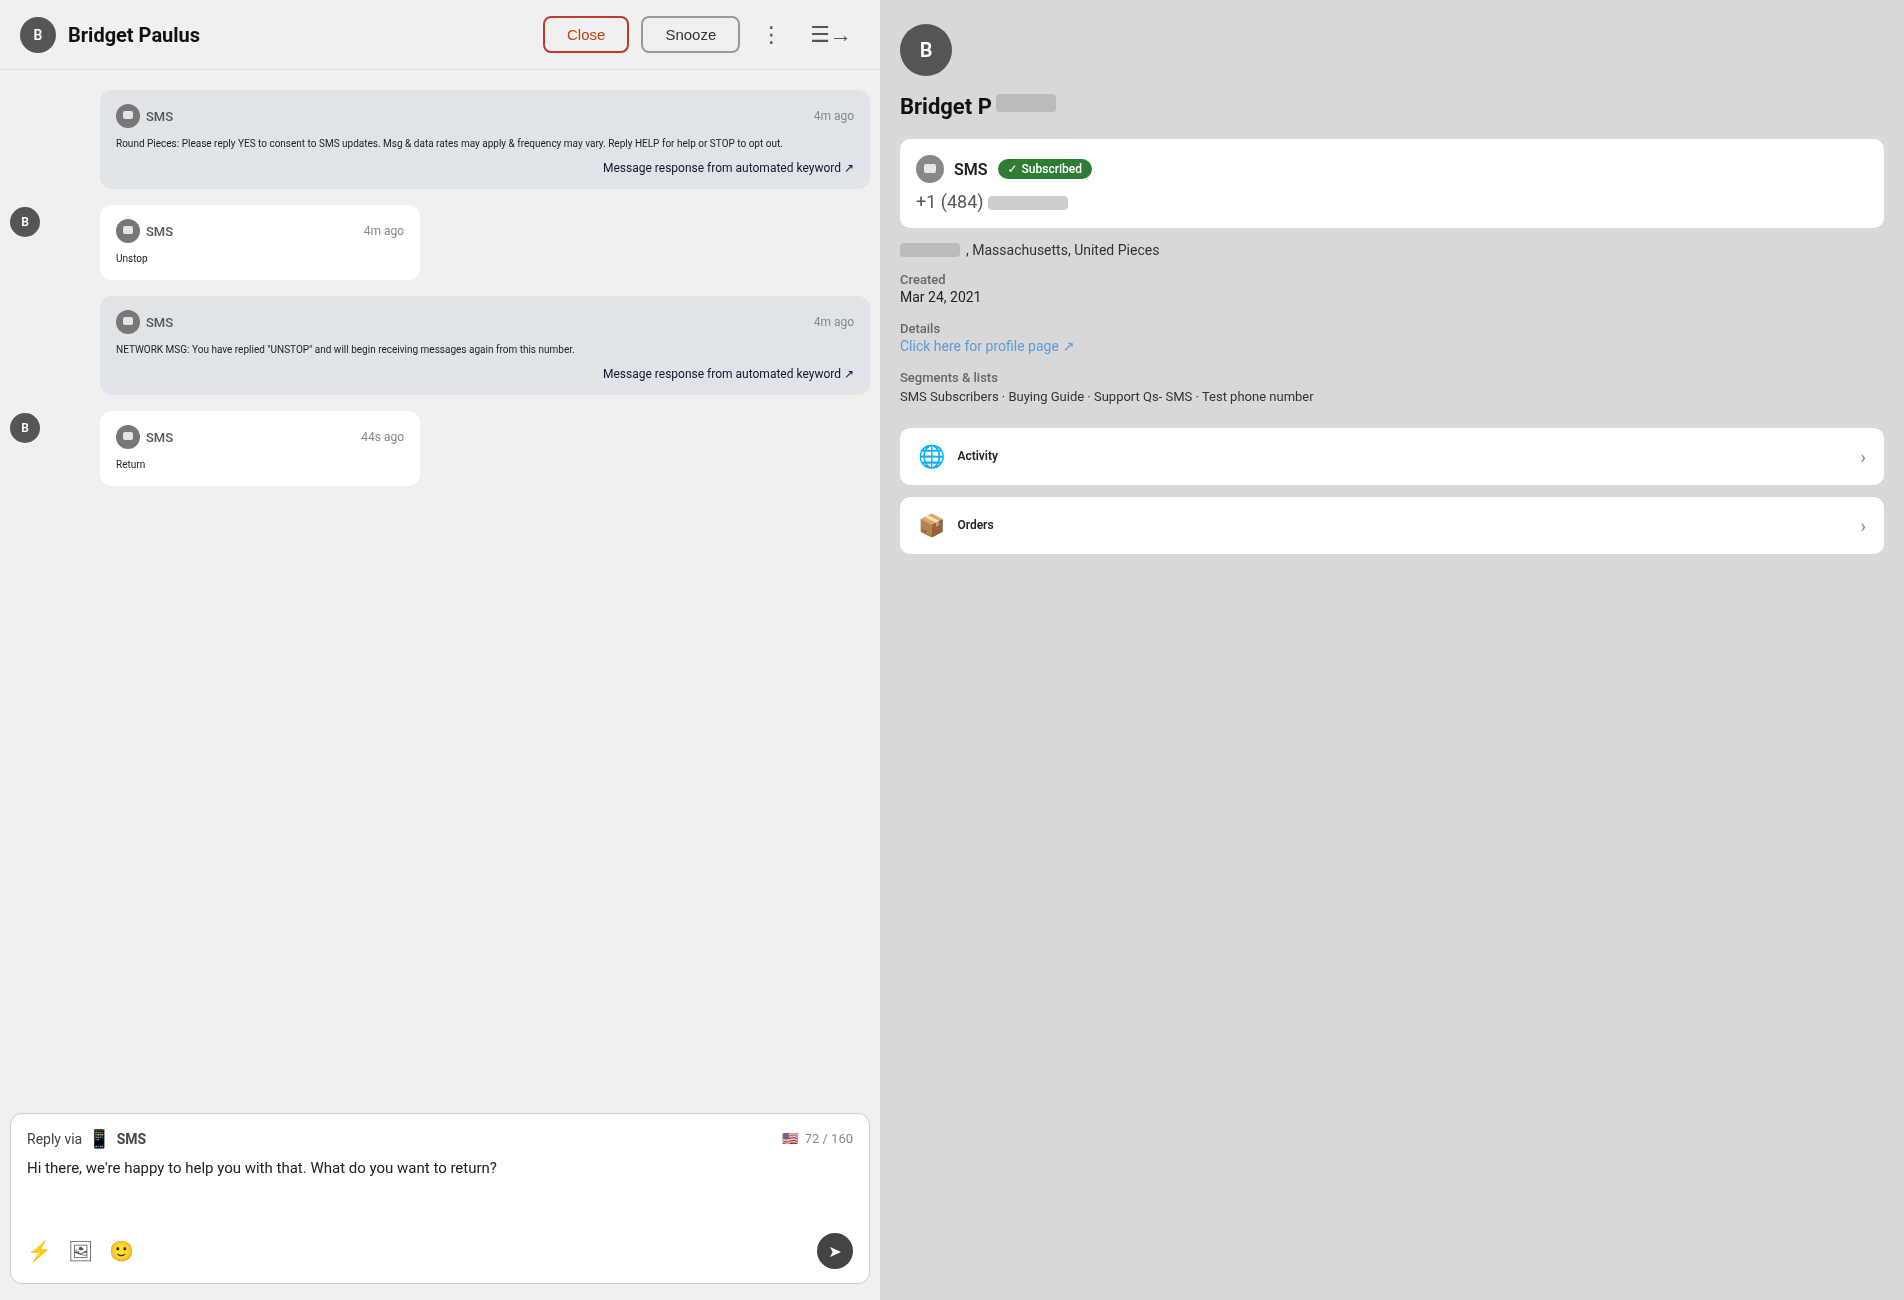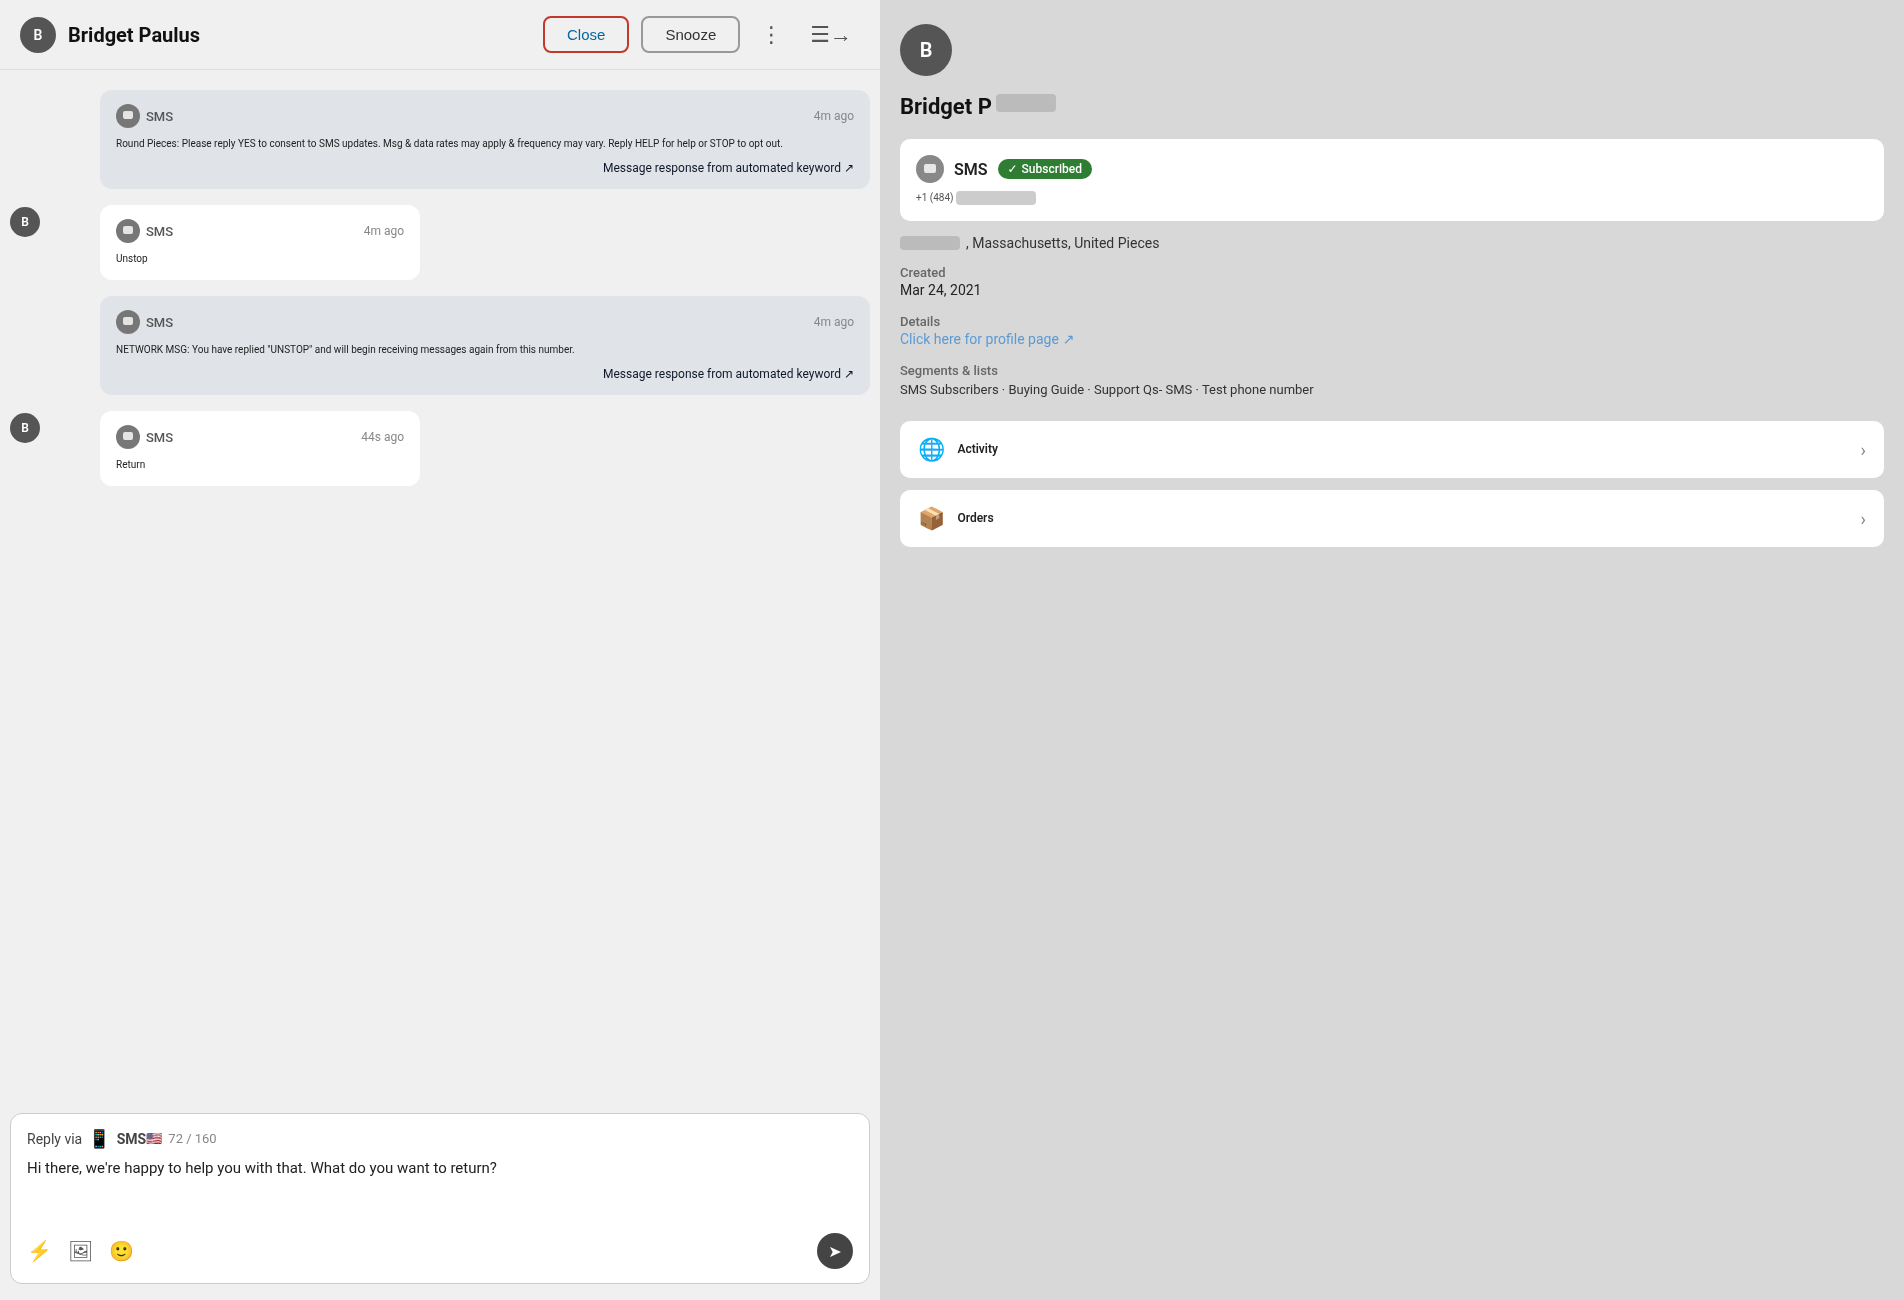--- a/index.html
+++ b/index.html
@@ -48,21 +48,21 @@
     .header-name {
       font-size: 20px;
       font-weight: 700;
       color: #111;
       flex: 1;
     }
 
     .btn-close {
       border: 2px solid #c0392b;
       background: transparent;
-      color: #0369a1;
+      color: #c2410c;
       padding: 8px 22px;
       border-radius: 8px;
       font-size: 15px;
       font-weight: 500;
       cursor: pointer;
     }
 
     .btn-snooze {
       border: 2px solid #999;
       background: transparent;
@@ -171,20 +171,21 @@
       margin: 0 10px 16px 10px;
       background: white;
       border: 1.5px solid #ccc;
       border-radius: 12px;
       padding: 14px 16px;
     }
 
     .reply-header {
       display: flex;
       align-items: center;
+      justify-content: space-between;
       margin-bottom: 10px;
     }
 
     .reply-via {
       font-size: 14px;
       color: #444;
       display: flex;
       align-items: center;
       gap: 6px;
     }
@@ -325,21 +326,21 @@
     .phone-blur {
       display: inline-block;
       width: 80px;
       height: 14px;
       background: #ccc;
       border-radius: 4px;
       vertical-align: middle;
     }
 
     .phone-number {
-      font-size: 10px;
+      font-size: 18px;
       color: #555;
     }
 
     .location-row {
       display: flex;
       align-items: center;
       gap: 6px;
       margin-bottom: 14px;
     }
 

